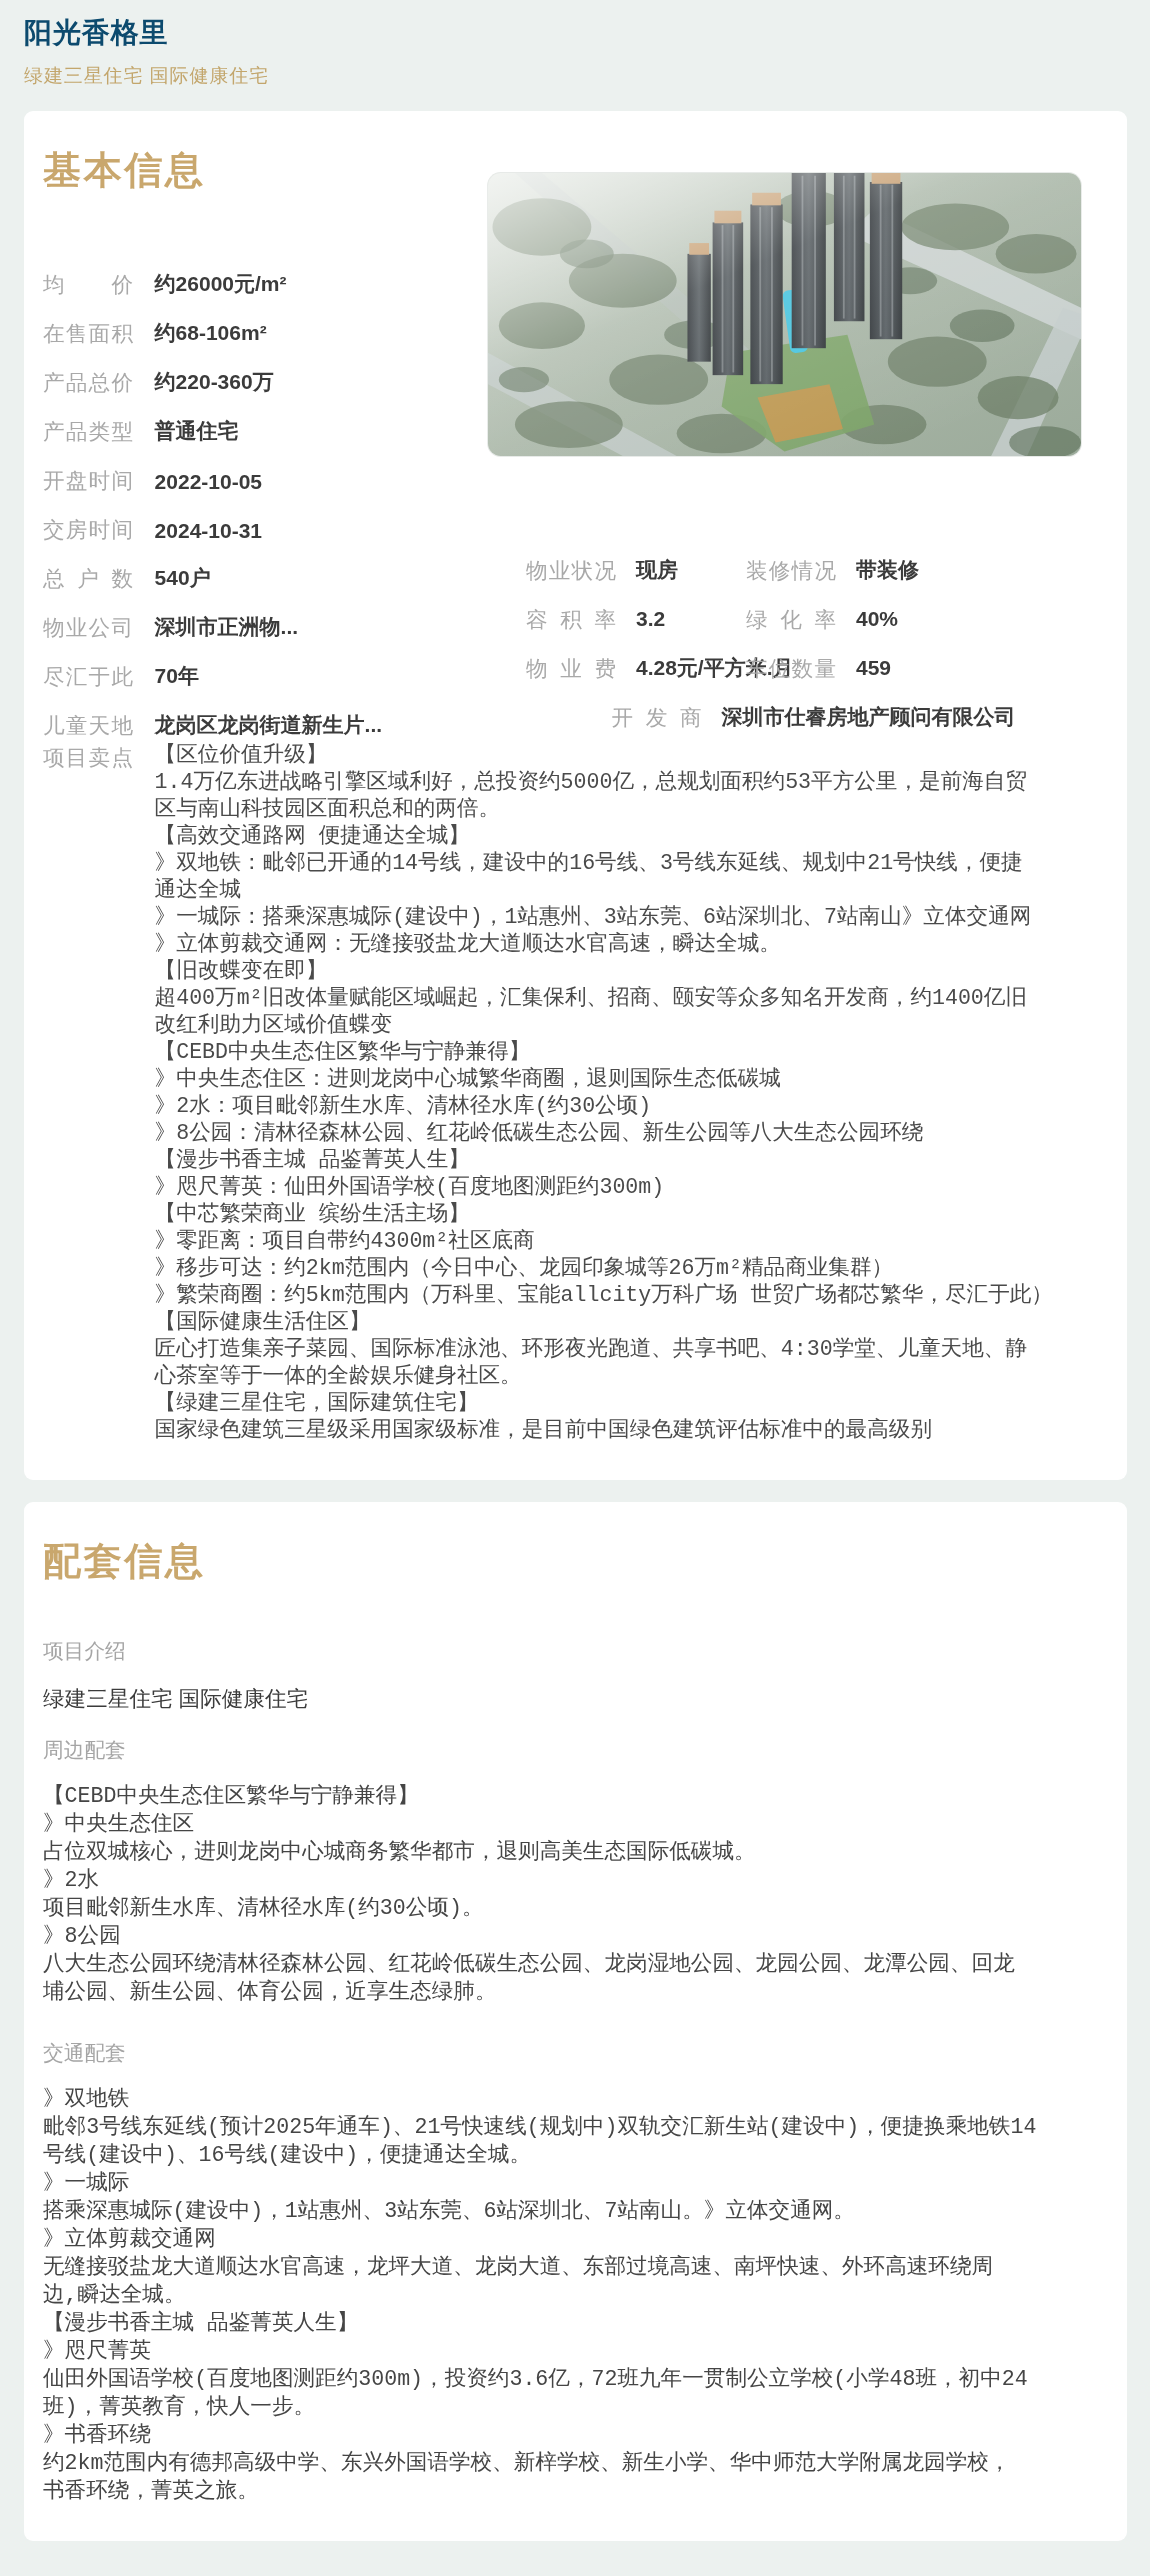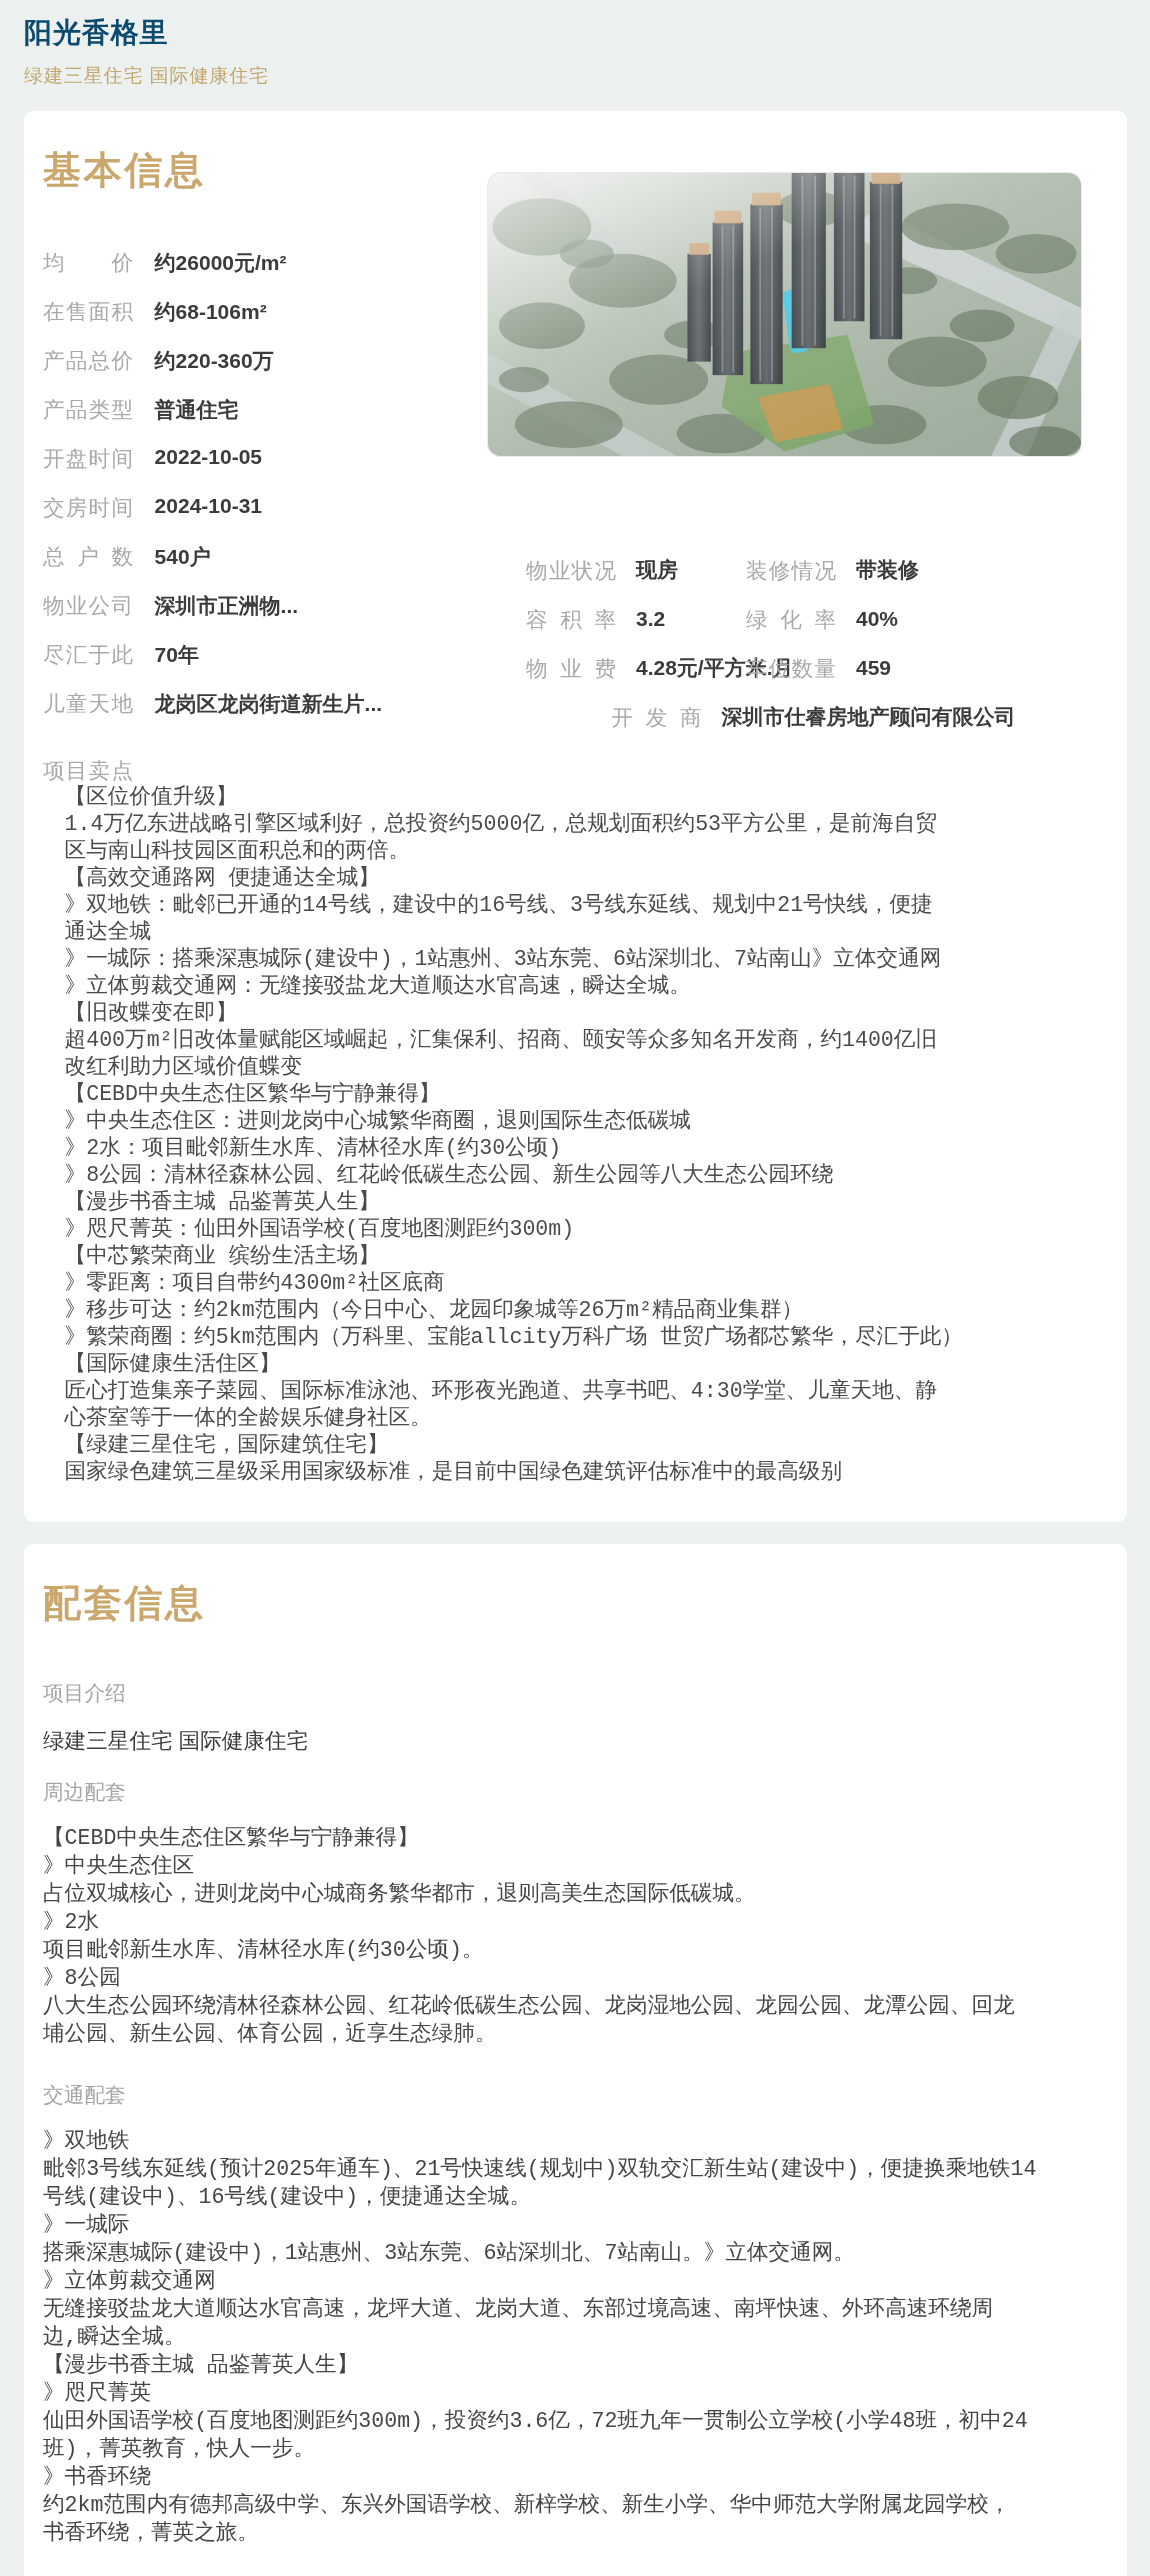--- a/index.html
+++ b/index.html
@@ -24,37 +24,37 @@
     padding:32px 30px 36px 19px;
     box-sizing:border-box;
   }
   .card-title{
     margin:0 0 52px 0;
     font-size:38px;line-height:54px;font-weight:600;
     color:#c9a76d;letter-spacing:2.7px;
   }
   
   .fields-left{width:432px;}
-  .frow{display:flex;align-items:flex-start;height:49px;}
+  .frow{display:flex;align-items:flex-end;height:49px;}
   .flabel{
     display:inline-block;width:90px;flex:none;
     font-size:21.6px;color:#a9a9a9;
     text-align:justify;text-align-last:justify;
     line-height:27px;
   }
   .fvalue{
     margin-left:21.6px;font-size:21px;color:#3b3b3b;font-weight:600;white-space:nowrap;
   }
   .fields-right{position:absolute;left:502px;top:435px;width:584px;}
   .rrow{display:flex;align-items:center;height:49px;}
   .pair{display:flex;align-items:center;width:220px;min-width:220px;flex:none;}
   .pair .fvalue{margin-left:20px;}
   .pair.wide{width:575px;min-width:575px;justify-content:center;}
   
-  .sellpoints{display:flex;margin-top:16px;flex-direction:column;}
+  .sellpoints{display:flex;margin-top:3px;}
   .sp-label{margin-top:1.8px;}
   .sp-text{
     flex:1;margin-left:21.6px;
     font-size:21.6px;color:#4a4a4a;line-height:27px;font-weight:400;
   }
   .multiline{white-space:pre-line;font-family:Liberation Mono, monospace;}
   
   .photo{
     position:absolute;left:464px;top:62px;width:593px;height:283px;
     border-radius:12.6px;background:#ffffff;

